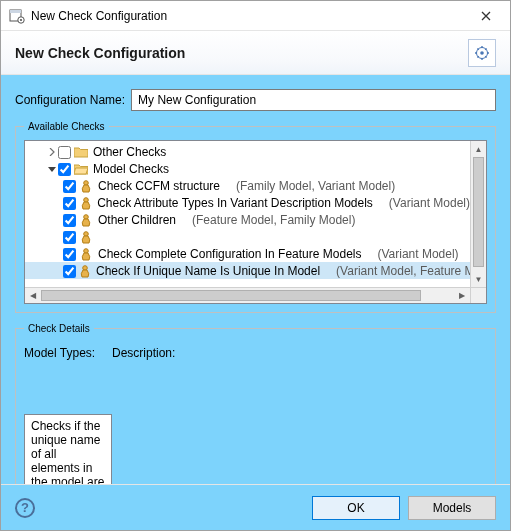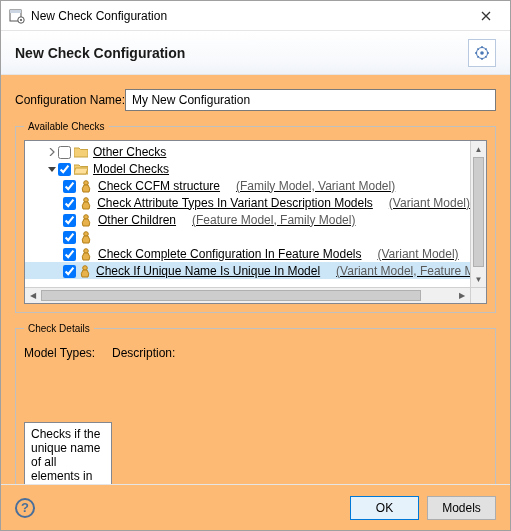--- a/index.html
+++ b/index.html
@@ -7,21 +7,21 @@
     font-family: "Segoe UI", Tahoma, sans-serif;
     font-size: 12px;
     background: #f0f0f0;
     width: 511px;
     height: 531px;
     overflow: hidden;
   }
   .window {
     width: 511px;
     height: 531px;
-    background: #fdba74;
+    background: #7dd3fc;
     border: 1px solid #a0a0a0;
     display: flex;
     flex-direction: column;
   }
   .titlebar {
     height: 30px;
     display: flex;
     align-items: center;
     padding: 0 4px 0 8px;
     border-bottom: 1px solid #e5e5e5;
@@ -54,21 +54,21 @@
   }
 
   .body {
     flex:1;
     padding: 14px 14px 8px 14px;
     display:flex;
     flex-direction:column;
     gap:10px;
     overflow:hidden;
   }
-  .row { display:flex; align-items:center; gap:0; }
+  .row { display:flex; align-items:center; gap:6px; }
   .cfg-input {
     flex:1; height:22px; border:1px solid #7a7a7a; padding:2px 6px;
     font-family:inherit; font-size:12px;
   }
 
   fieldset {
     border:1px solid #c0c0c0;
     padding:8px 8px 8px 8px;
   }
   legend { font-size:10px; padding:0 4px; }
@@ -77,21 +77,20 @@
     border:1px solid #828790;
     height:164px;
     position:relative;
     overflow:hidden;
     background:#fff;
   }
   .tree-scroll {
     position:absolute; inset:0 16px 16px 0;
     overflow:hidden;
     padding:2px 0;
-    text-decoration:underline;
   }
   .tree-row {
     display:flex; align-items:center;
     height:17px;
     font-size:12px;
     white-space:nowrap;
     padding-left:4px;
     color:#000;
   }
   .tree-row.selected { background:#cde6f7; }
@@ -117,21 +116,21 @@
     display:flex;
   }
   .hscroll .btn { width:16px; display:flex; align-items:center; justify-content:center; color:#606060; font-size:8px;}
   .hscroll .track { flex:1; position:relative; }
   .hscroll .thumb { position:absolute; top:2px; bottom:2px; left:0; width:92%; background:#cdcdcd; border:1px solid #b0b0b0;}
   .corner-box { position:absolute; right:0; bottom:0; width:16px; height:16px; background:#f0f0f0; border-top:1px solid #d0d0d0; border-left:1px solid #d0d0d0;}
 
   .details-grid {
     display:grid;
     grid-template-columns: 88px 1fr;
-    row-gap:16px;
+    row-gap:8px;
     align-items:start;
     padding-top:4px;
   }
   .desc-box {
     border:1px solid #828790;
     height:72px;
     padding:4px 6px;
     font-size:12px;
     background:#fff;
     overflow:auto;
@@ -141,21 +140,21 @@
   .button-bar {
     height:46px;
     display:flex;
     align-items:center;
     padding:0 14px;
     gap:8px;
     border-top:1px solid #e5e5e5;
   }
   .spacer { flex:1; }
   .dlg-btn {
-    width:69px; height:24px;
+    width:88px; height:24px;
     border:1px solid #adadad;
     background:#e1e1e1;
     font-family:inherit; font-size:12px;
   }
   .dlg-btn.primary { border:1px solid #0078d7; background:#e5f1fb; }
   .help {
     width:20px; height:20px; border:2px solid #4a6f9a; border-radius:50%;
     display:flex; align-items:center; justify-content:center;
     color:#4a6f9a; font-weight:bold; font-size:13px;
   }

